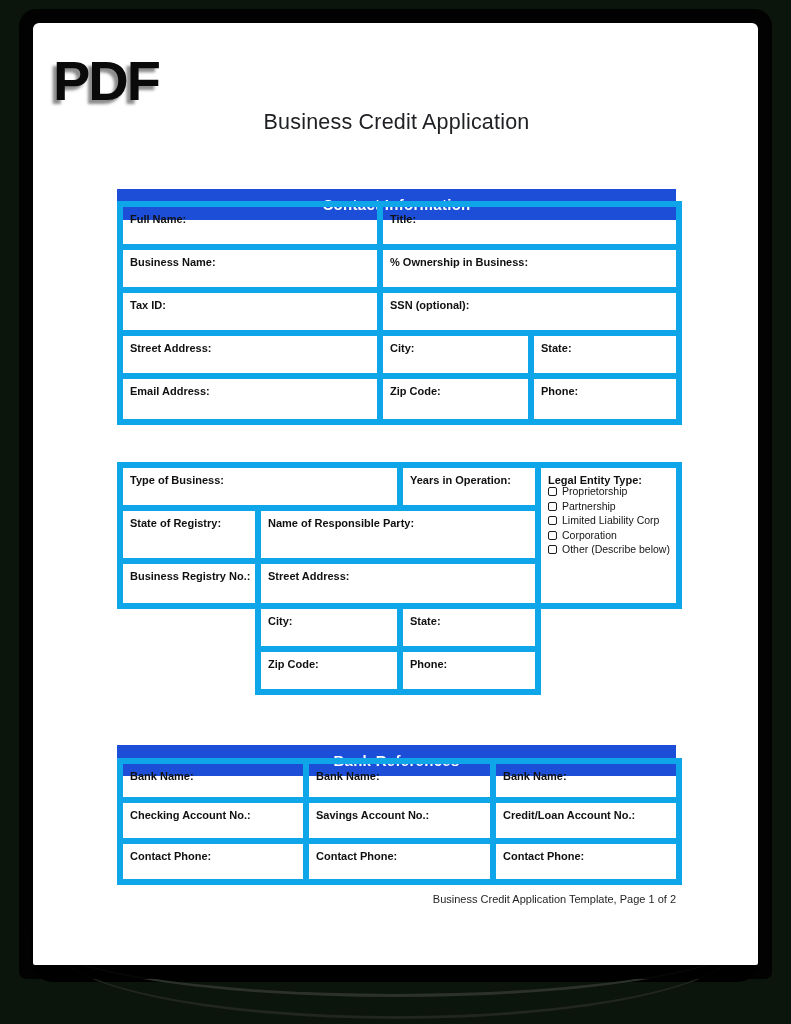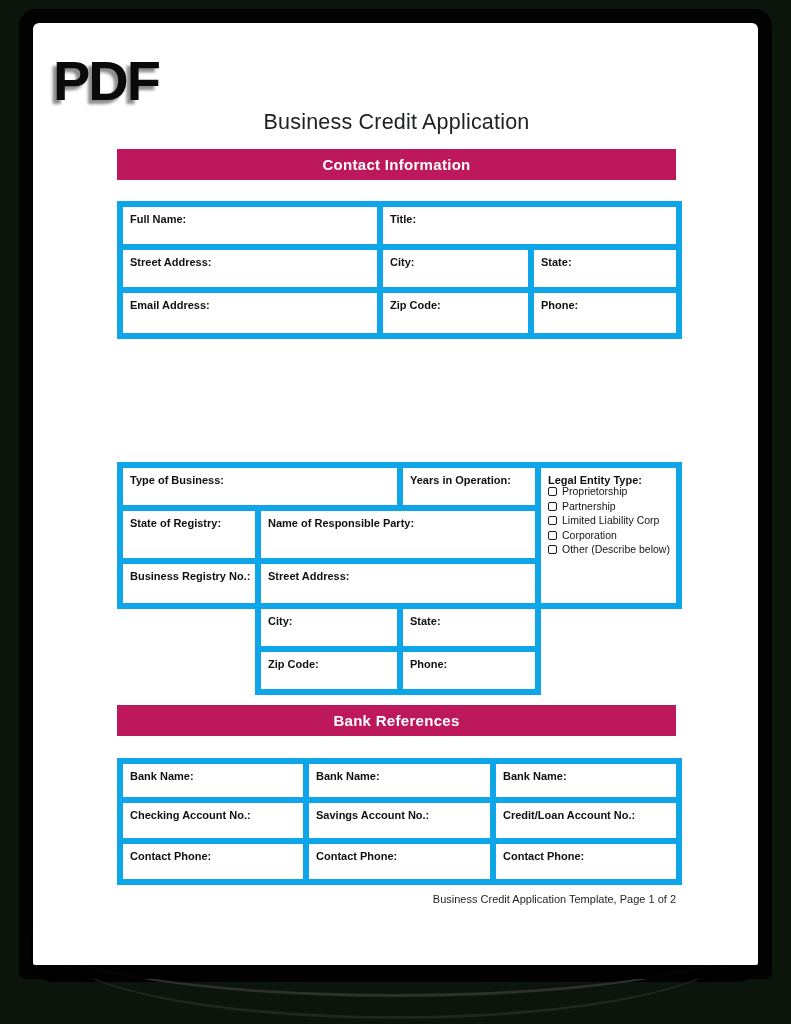--- a/index.html
+++ b/index.html
@@ -38,23 +38,23 @@
     font-family:"Liberation Sans", sans-serif;
   }
   .doc-title{
     position:absolute;top:87px;left:0;width:100%;
     text-align:center;font-size:21.5px;color:#202124;letter-spacing:0.2px;
   }
 
   
   .bar{
     position:absolute;left:0;width:559px;height:31px;
-    background:#be185d;color:#ffffff;
+    background:#1d4ed8;color:#ffffff;
     font-size:15px;font-weight:bold;letter-spacing:0.3px;
-    text-align:center;line-height:31px;
+    text-align:center;line-height:31px;margin-top:40px;
   }
   .bar-contact{top:126px;}
   .bar-business{top:393px;}
   .bar-bank{top:682px;}
 
   
   table{border-collapse:collapse;position:absolute;left:0;table-layout:fixed;}
   td{
     border:6px solid #0ea5e9;
     vertical-align:top;
@@ -103,20 +103,28 @@
     <table class="tbl-contact">
       <colgroup>
           <col style="width:260px">
           <col style="width:151px">
           <col style="width:148px">
         </colgroup>
       <tbody>
           <tr style="height:43px">
         <td>Full Name:</td>
         <td colspan="2">Title:</td>
+      </tr>
+      <tr style="height:43px">
+        <td>Business Name:</td>
+        <td colspan="2">% Ownership in Business:</td>
+      </tr>
+      <tr style="height:43px">
+        <td>Tax ID:</td>
+        <td colspan="2">SSN (optional):</td>
       </tr>
       <tr style="height:43px">
         <td>Street Address:</td>
         <td>City:</td>
         <td>State:</td>
       </tr>
       <tr style="height:46px">
         <td>Email Address:</td>
         <td>Zip Code:</td>
         <td>Phone:</td>

